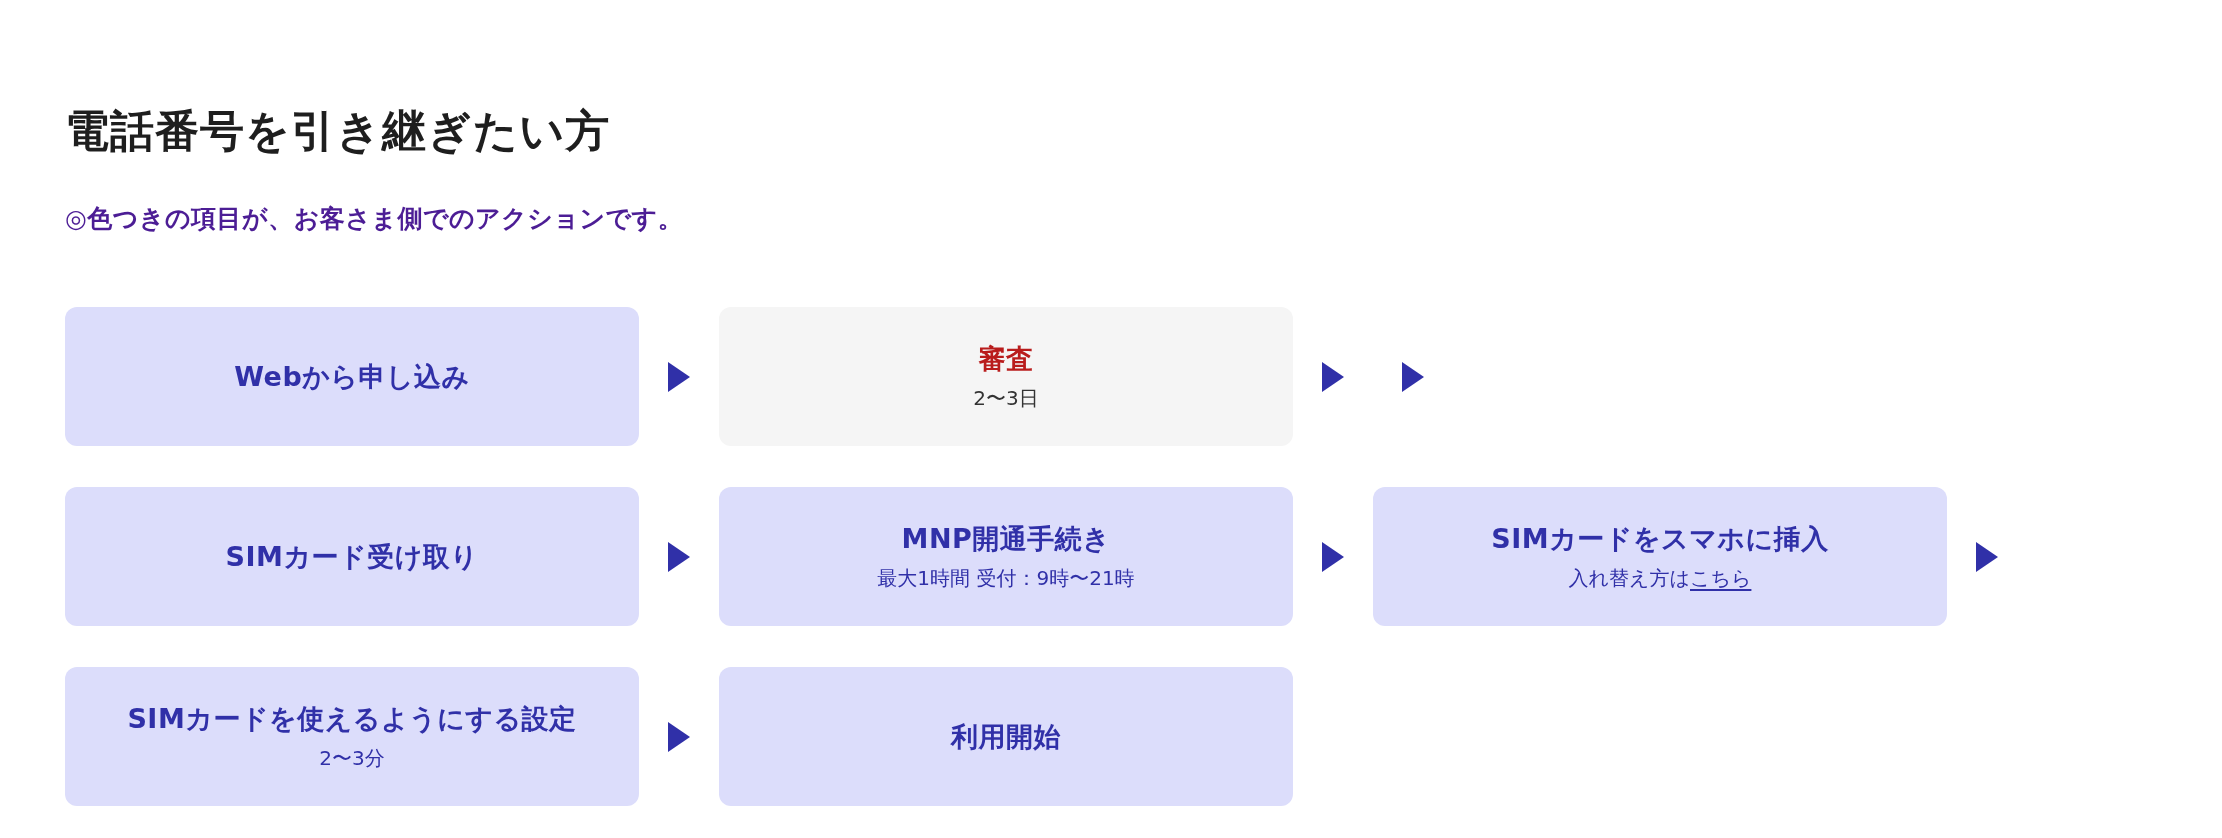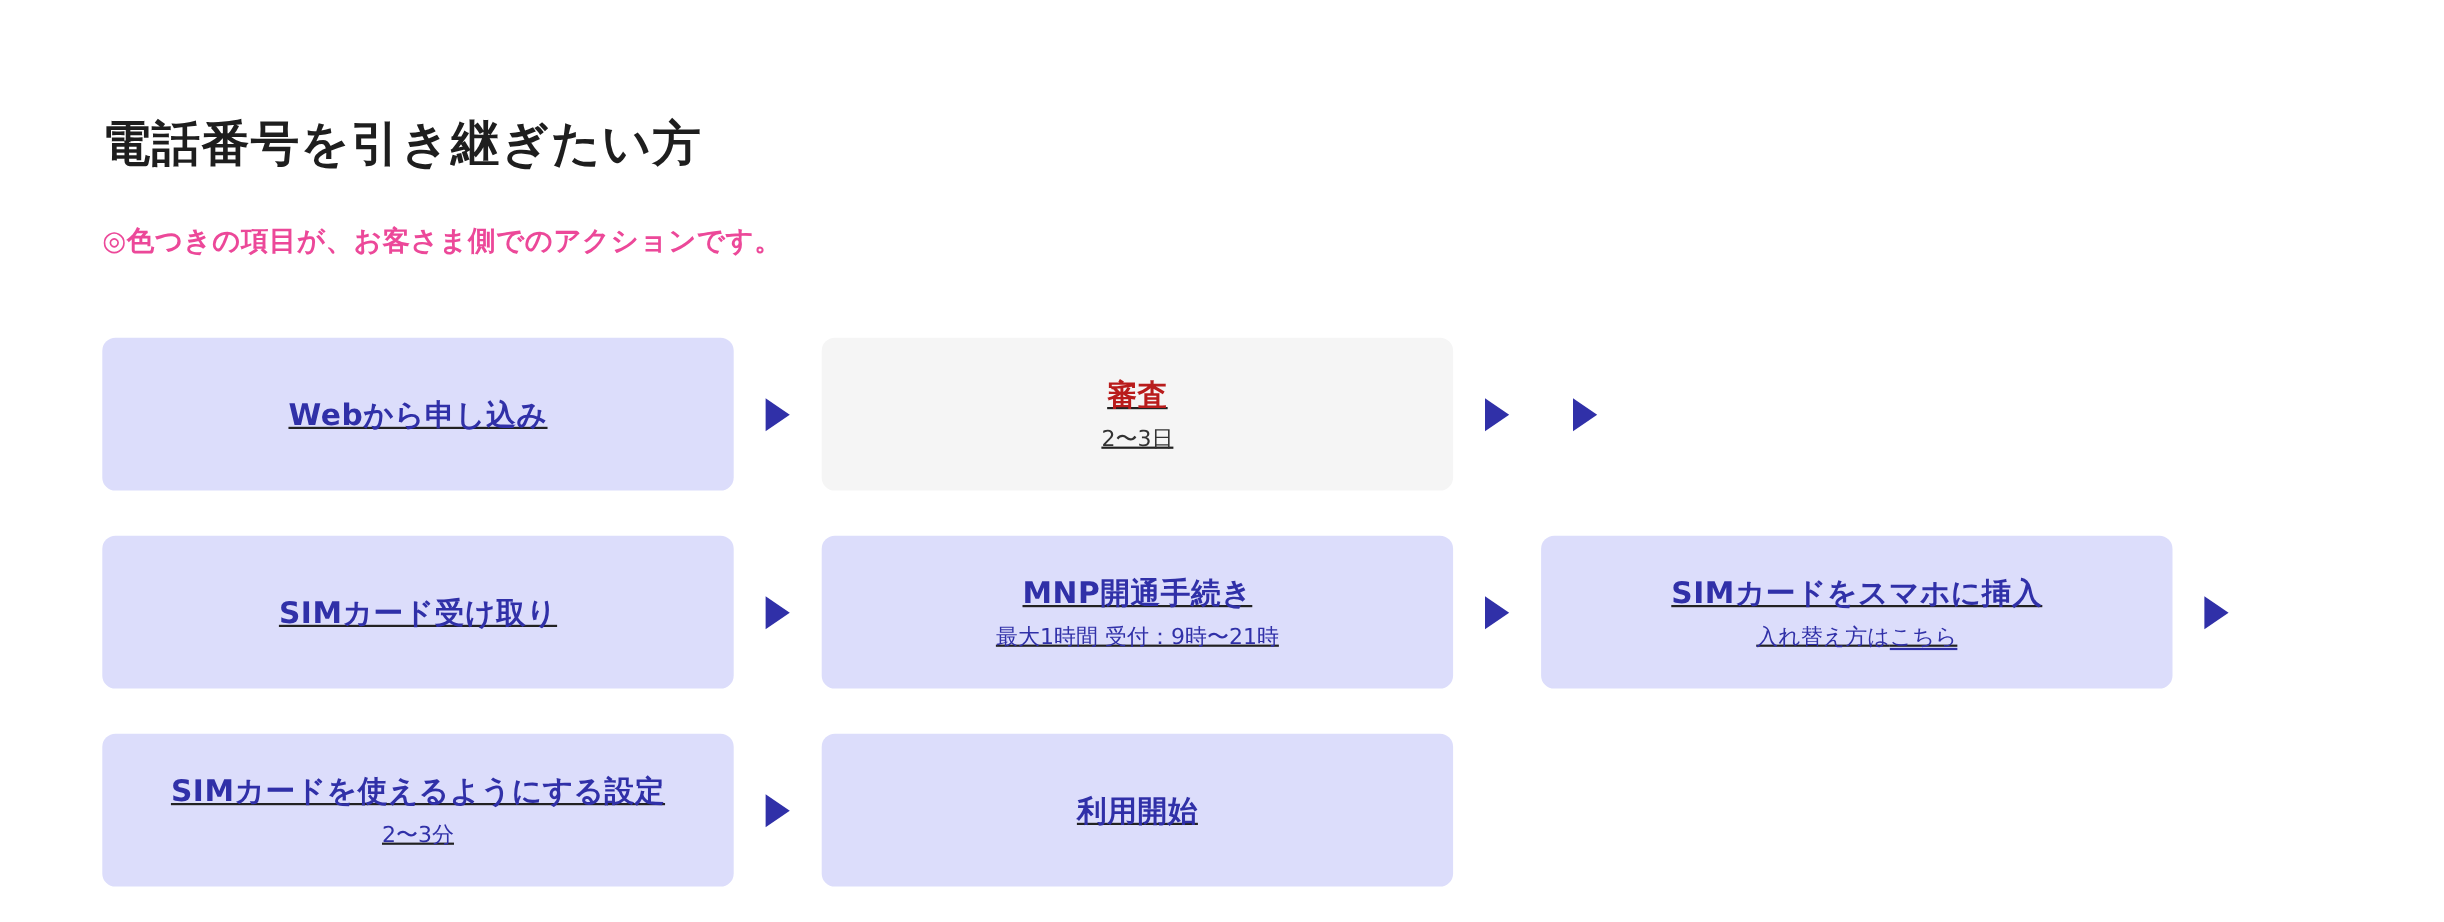--- a/index.html
+++ b/index.html
@@ -13,39 +13,38 @@
   html,body{margin:0;padding:0;}
   body{
     width:2222px;
     height:838px;
     background:#FFFFFF;
     font-family:"DejaVu Sans","Liberation Sans",sans-serif;
     color:var(--dark);
     overflow:hidden;
   }
   .page{
-    padding:76px 0 0 93px;
+    padding:76px 0 0 65px;
   }
   .page-title{
     font-size:44px;
     font-weight:700;
     line-height:1.2;
     color:#1E1E1E;
     letter-spacing:1px;
   }
   .page-note{
     margin-top:44px;
     font-size:25px;
     font-weight:700;
-    color:#ec4899;
+    color:#4c1d95;
     letter-spacing:0.5px;
   }
   .flow{
     margin-top:72px;
-    text-decoration:underline;
   }
   .flow-row{
     display:flex;
     align-items:center;
     margin-bottom:41px;
   }
   .step{
     width:574px;
     height:139px;
     border-radius:12px;

